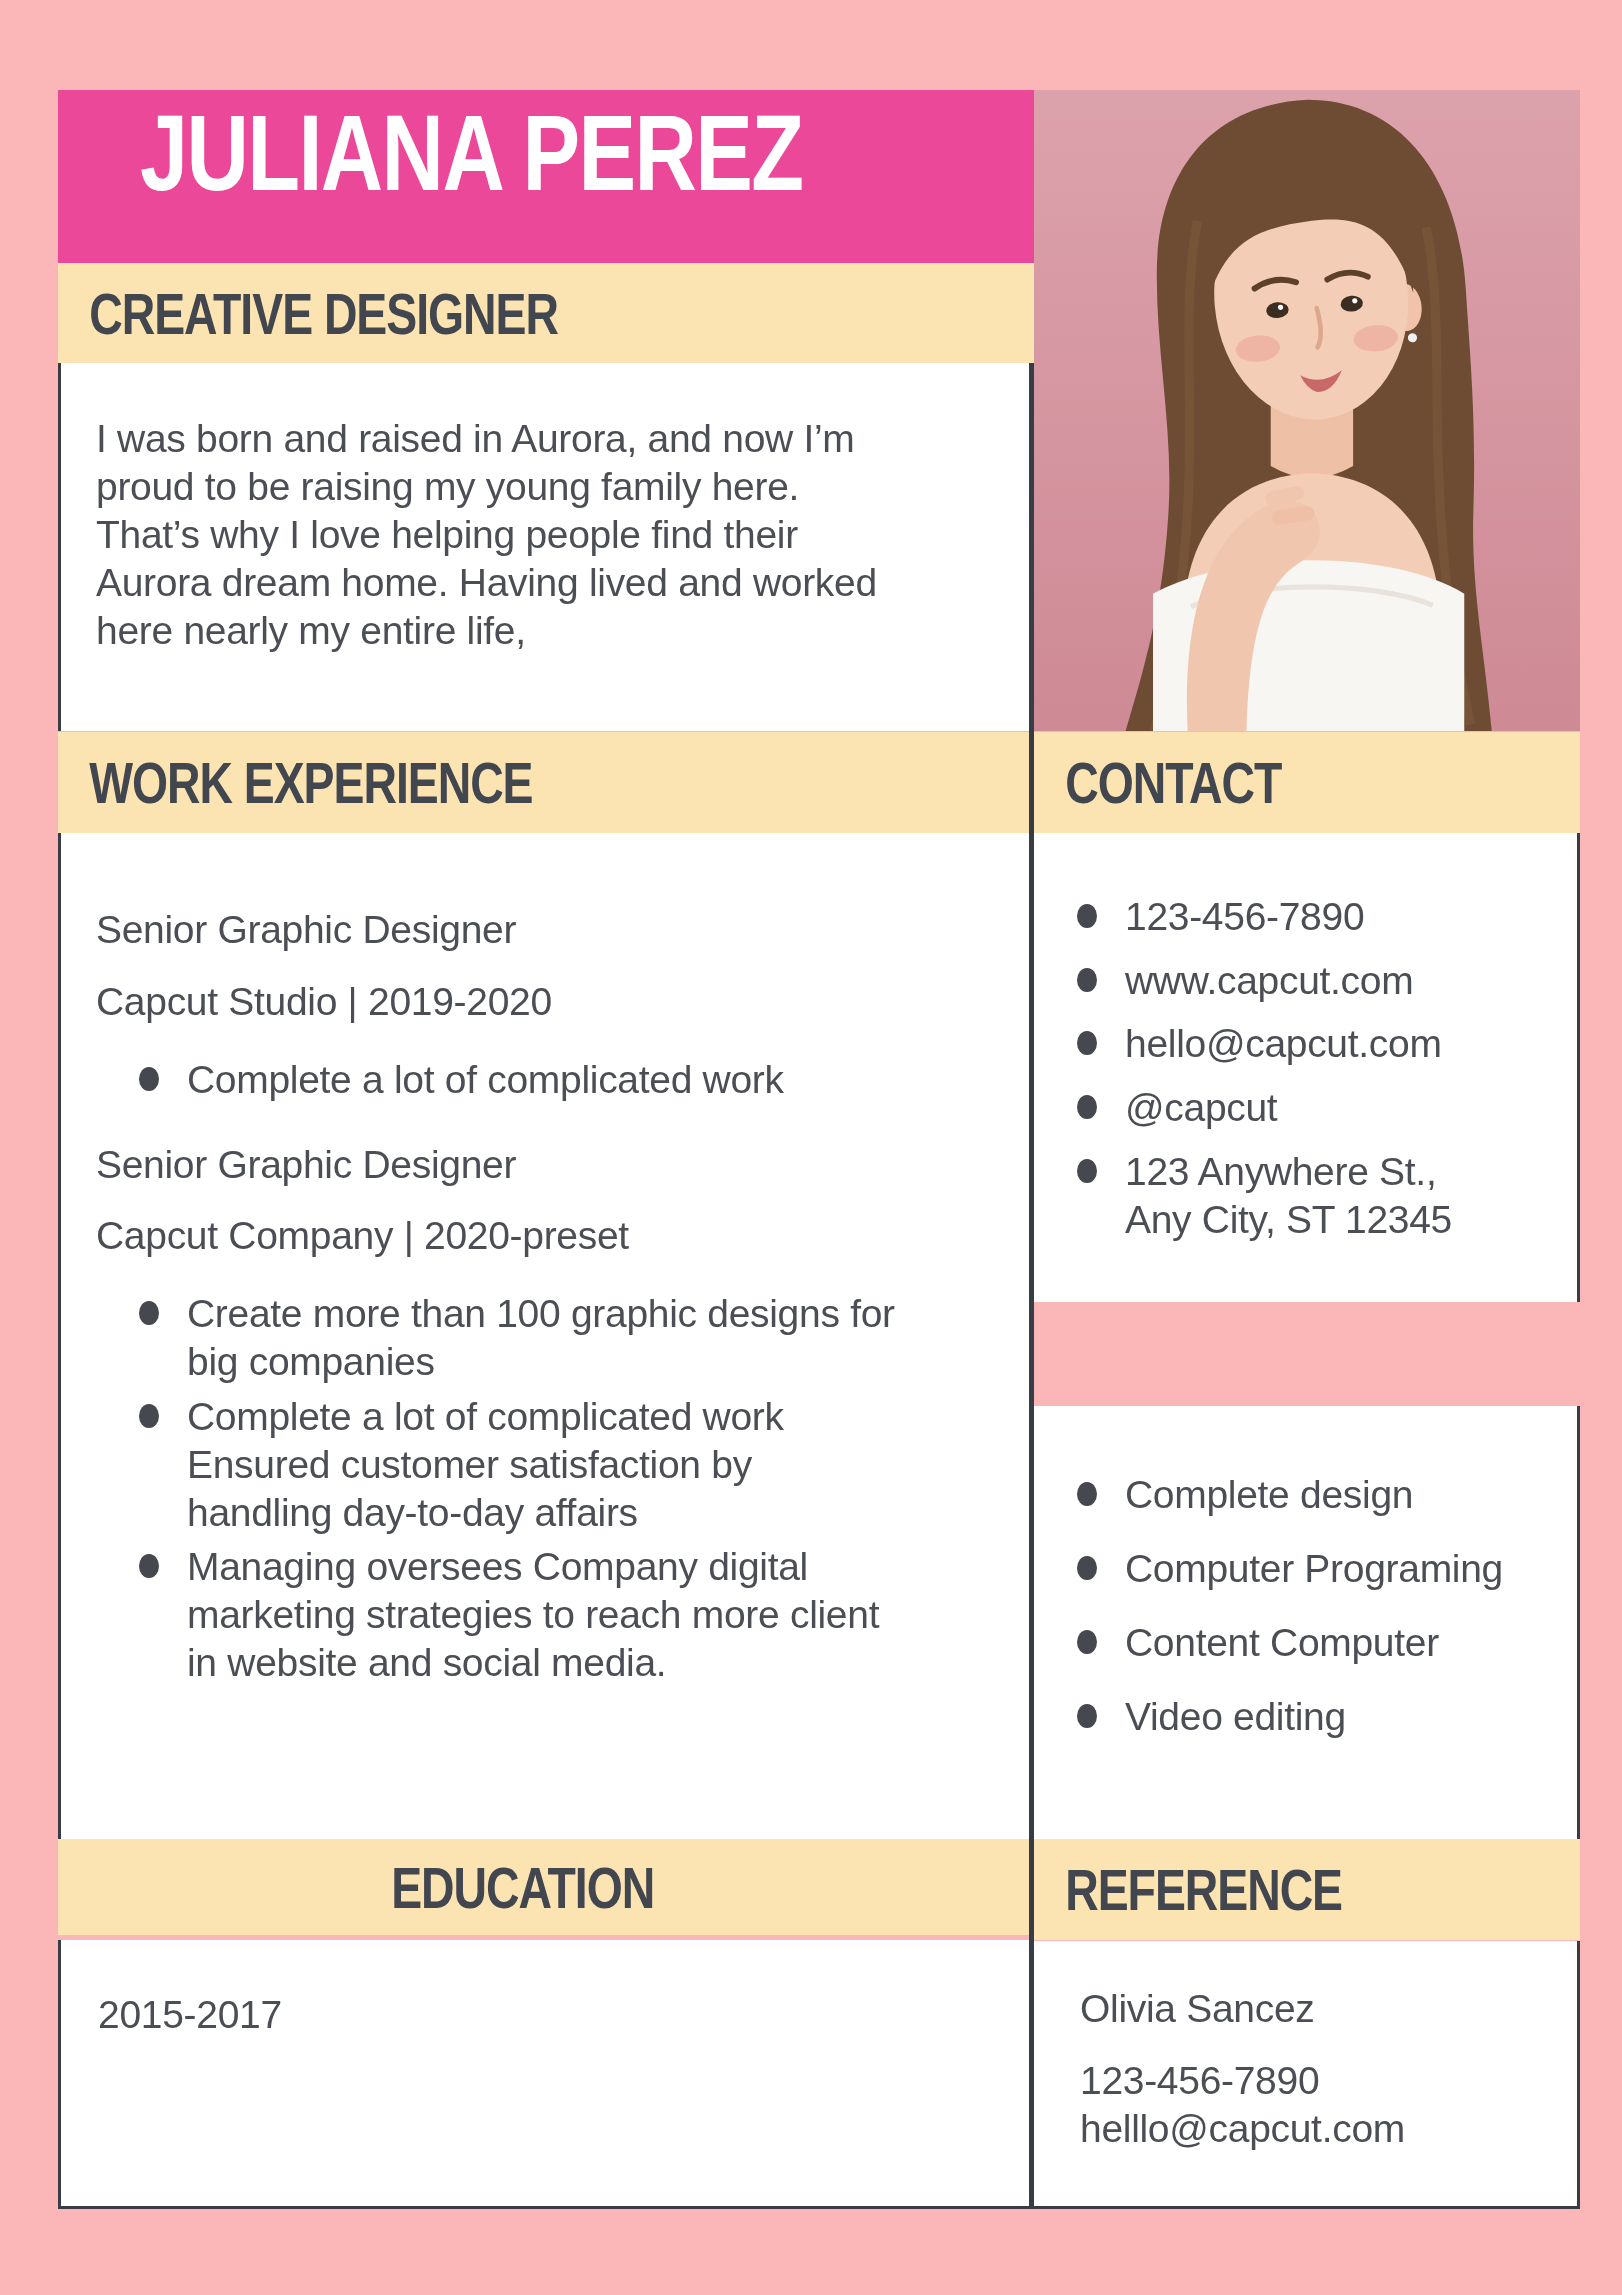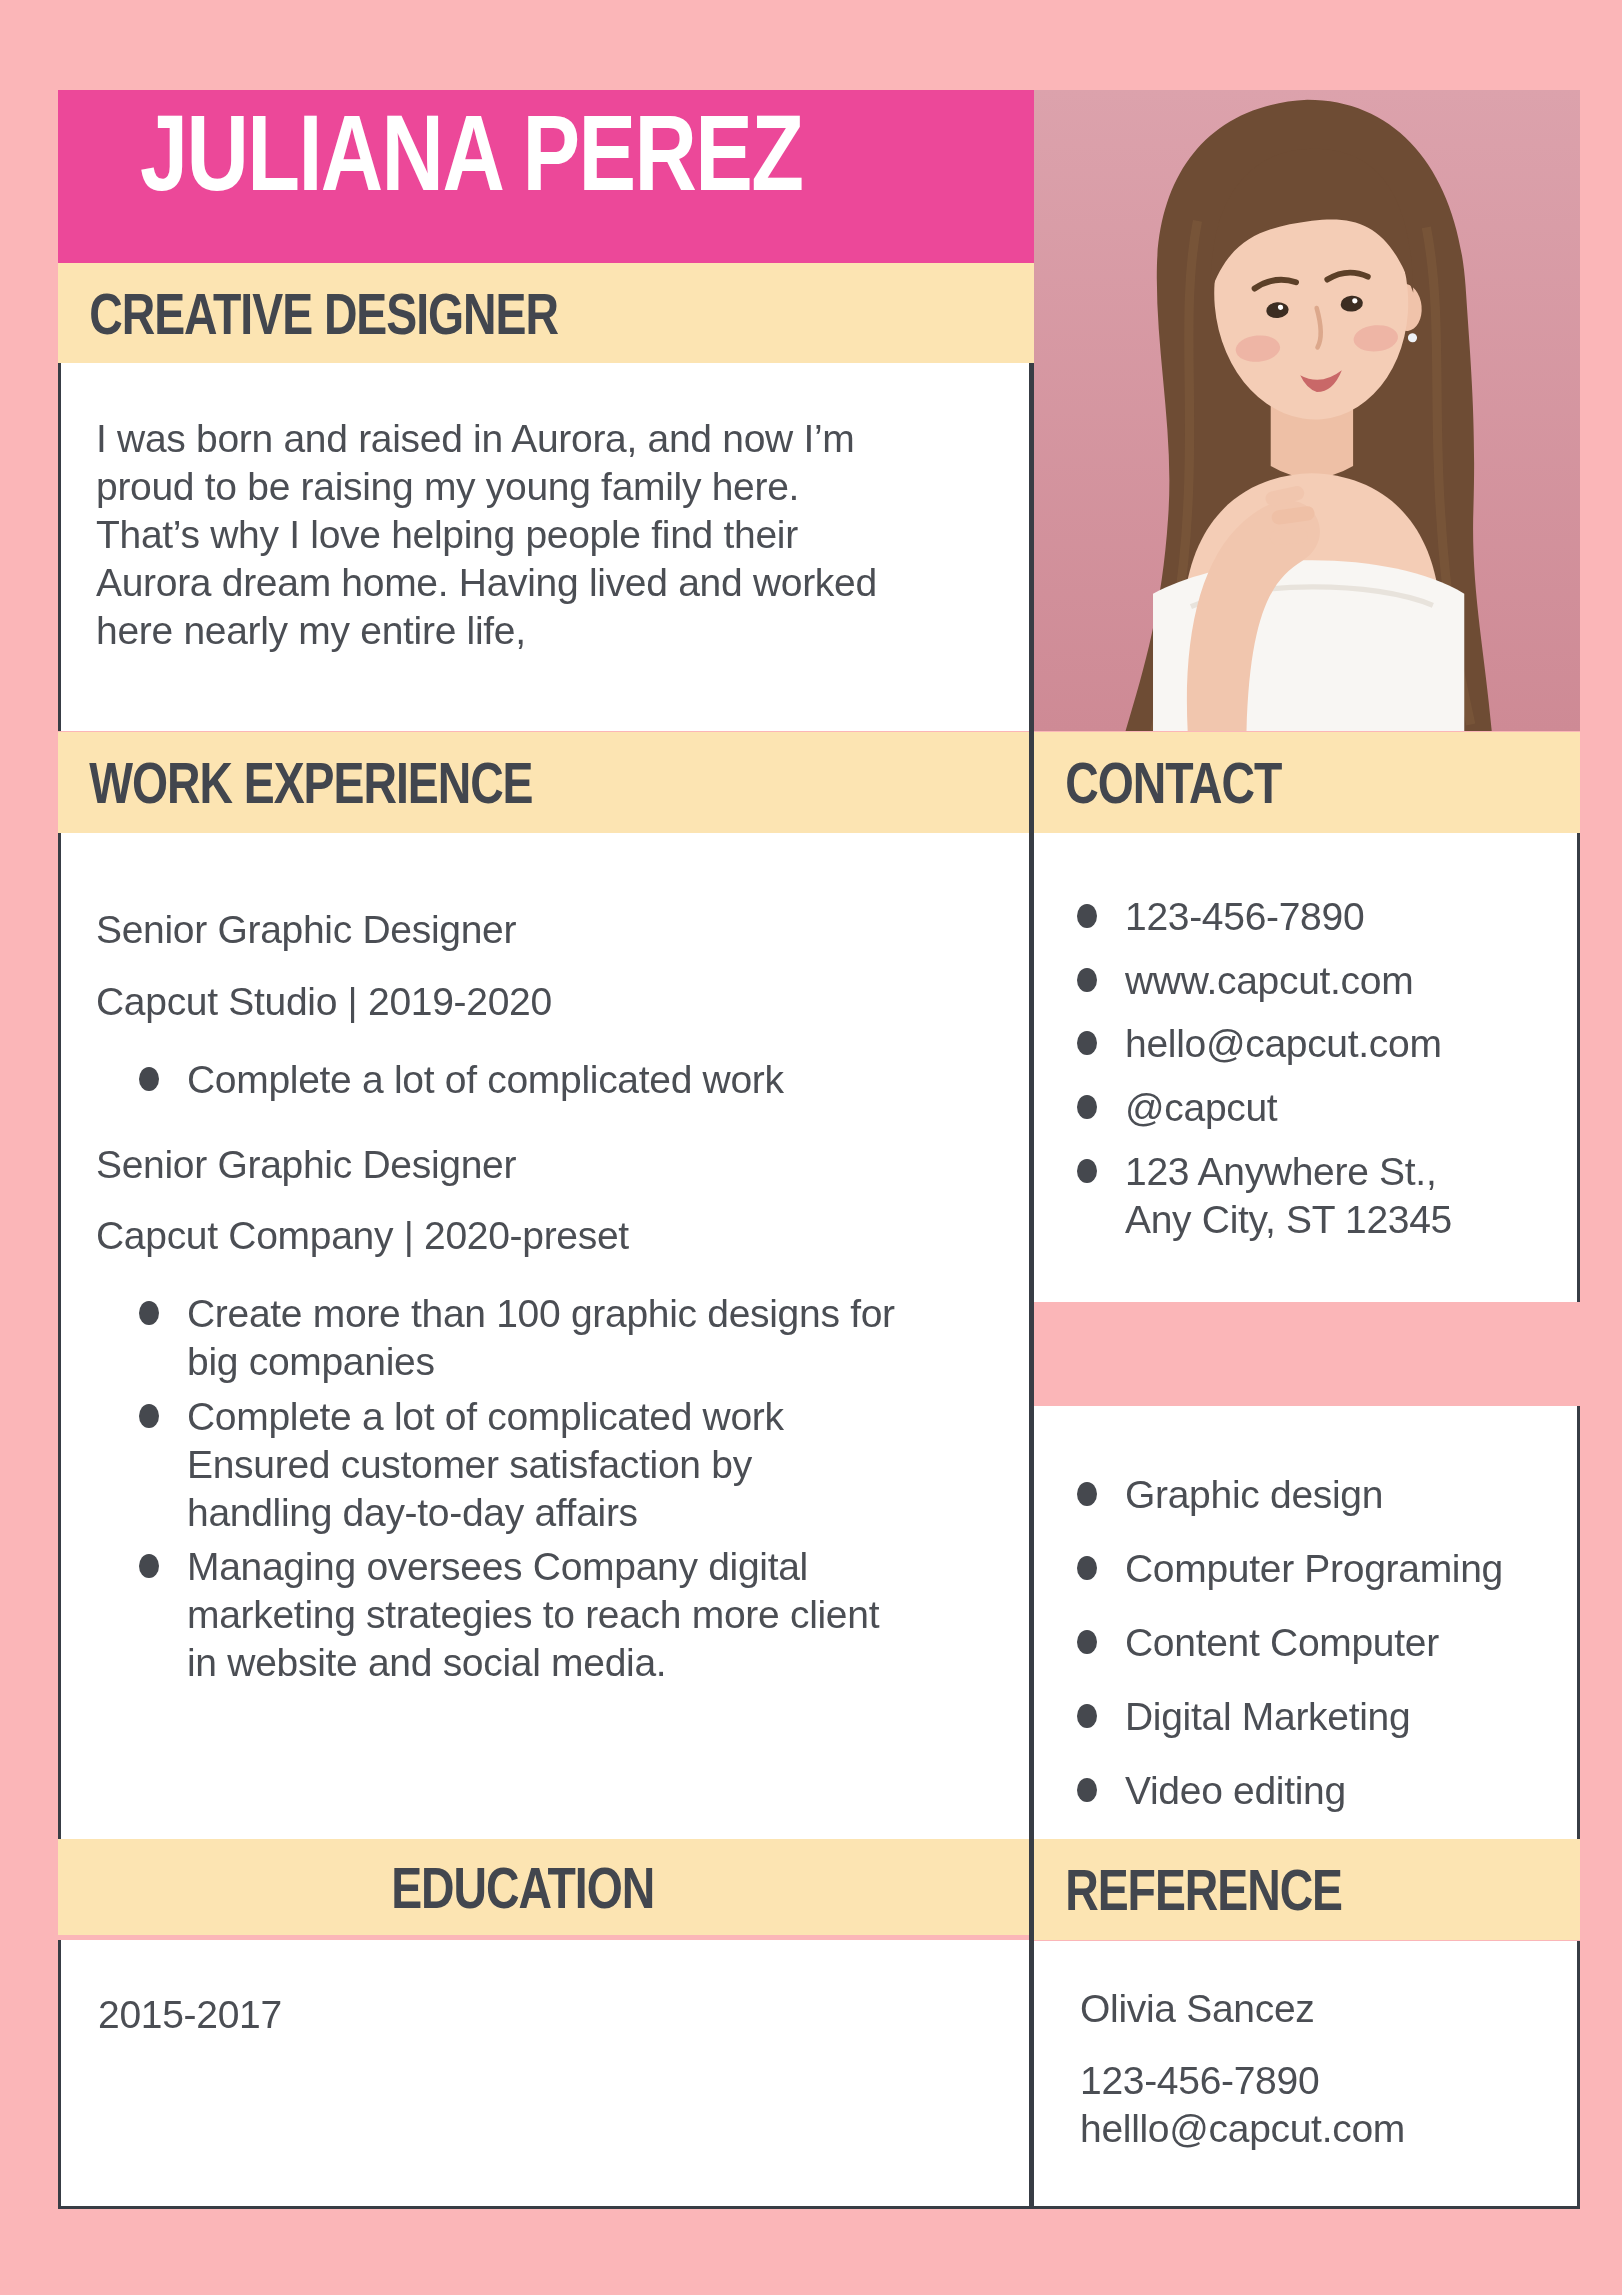--- a/index.html
+++ b/index.html
@@ -164,24 +164,23 @@
       <li class="t pre">www.capcut.com</li>
       <li class="t pre">hello@capcut.com</li>
       <li class="t pre">@capcut</li>
       <li class="t pre">123 Anywhere St.,
 Any City, ST 12345</li>
     </ul>
   </div>
 
   <div class="box skillsbox br">
     <ul class="blist skillslist">
-      <li class="t">Graphic design</li>
+      <li class="t">Complete design</li>
       <li class="t">Computer Programing</li>
       <li class="t">Content Computer</li>
-      <li class="t">Digital Marketing</li>
       <li class="t">Video editing</li>
     </ul>
   </div>
 
   <div class="band edu">
     <h2>EDUCATION</h2>
   </div>
   <div class="box edubox bl bb">
     <p class="t edu-years">2015-2017</p>
   </div>

